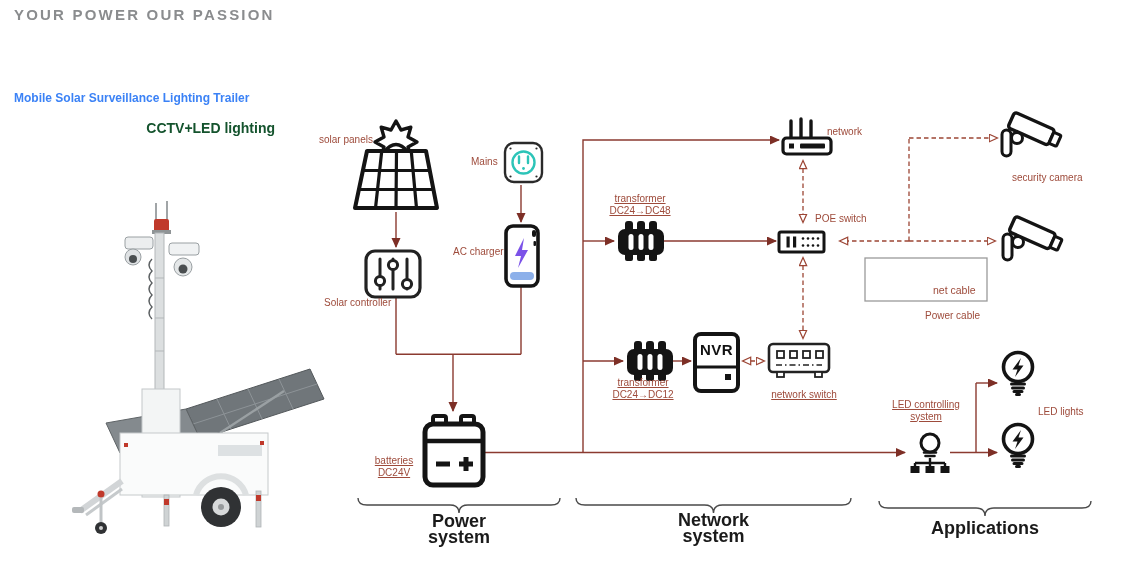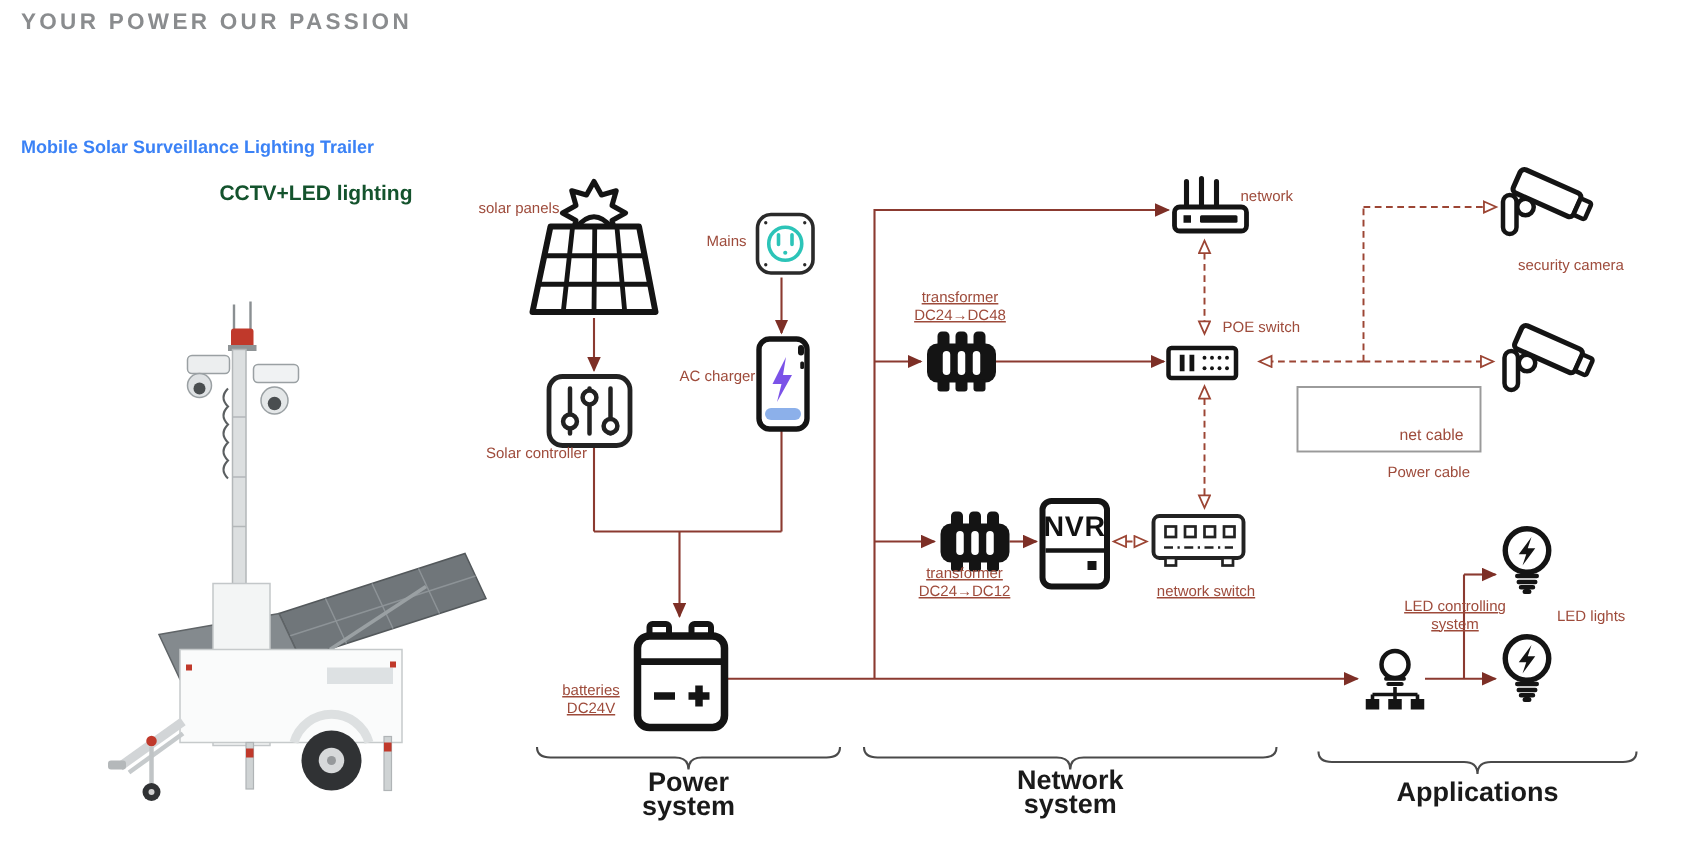--- a/index.html
+++ b/index.html
@@ -13,21 +13,21 @@
   .logo-txt{font-size:37px;font-weight:800;color:#8a8c8e;letter-spacing:-2px;line-height:40px;}
   .tagline{color:#8a8c8e;font-size:15px;font-weight:bold;letter-spacing:2.2px;margin-top:0px;}
   
   .title-main{position:absolute;left:14px;top:91px;font-size:12px;font-weight:bold;color:#3b82f6;white-space:nowrap;}
   .subtitle{position:absolute;left:55px;width:220px;text-align:right;font-size:14px;font-weight:bold;color:#14532d;}
   
   .lbl{position:absolute;color:#9e4b3b;font-size:10px;line-height:11.5px;white-space:nowrap;}
   .lbl.c{text-align:center;white-space:normal;text-decoration:underline;}
   .blk{display:block;}
   .nvr-lbl{position:absolute;left:695px;top:341px;width:43px;text-align:center;
-           font-size:19px;font-weight:bold;color:#111;letter-spacing:0.5px;}
+           font-size:15px;font-weight:bold;color:#111;letter-spacing:0.5px;}
   .sec{position:absolute;color:#1a1a1a;font-weight:bold;font-size:18px;line-height:15.5px;text-align:center;}
 </style>
 </head>
 <body>
 
 <div id="canvas">
 
   <div class="logo">
     <div class="tagline">YOUR POWER OUR PASSION</div>
   </div>
@@ -264,21 +264,21 @@
   <div class="lbl c" style="left:368px;top:455px;width:52px;">
     <span class="blk">batteries</span>
     <span class="blk">DC24V</span>
   </div>
 
   <div class="nvr-lbl">NVR</div>
   <div class="lbl c" style="left:762px;top:389px;width:84px;">network switch</div>
   <div class="lbl" style="left:815px;top:213px;">POE switch</div>
   <div class="lbl" style="left:827px;top:126px;">network</div>
   <div class="lbl" style="left:1012px;top:172px;">security camera</div>
-  <div class="lbl c" style="left:928px;top:399px;width:84px;">
+  <div class="lbl c" style="left:884px;top:399px;width:84px;">
     <span class="blk">LED controlling</span>
     <span class="blk">system</span>
   </div>
   <div class="lbl" style="left:1038px;top:406px;">LED lights</div>
 
   <div class="lbl" style="left:925px;top:266px;font-size:10px;margin-top:44px;">Power cable</div>
   <div class="lbl" style="left:933px;top:285px;font-size:10.5px;">net cable</div>
 
   <div class="sec" style="left:414px;top:514px;width:90px;">
     <span class="blk">Power</span>

